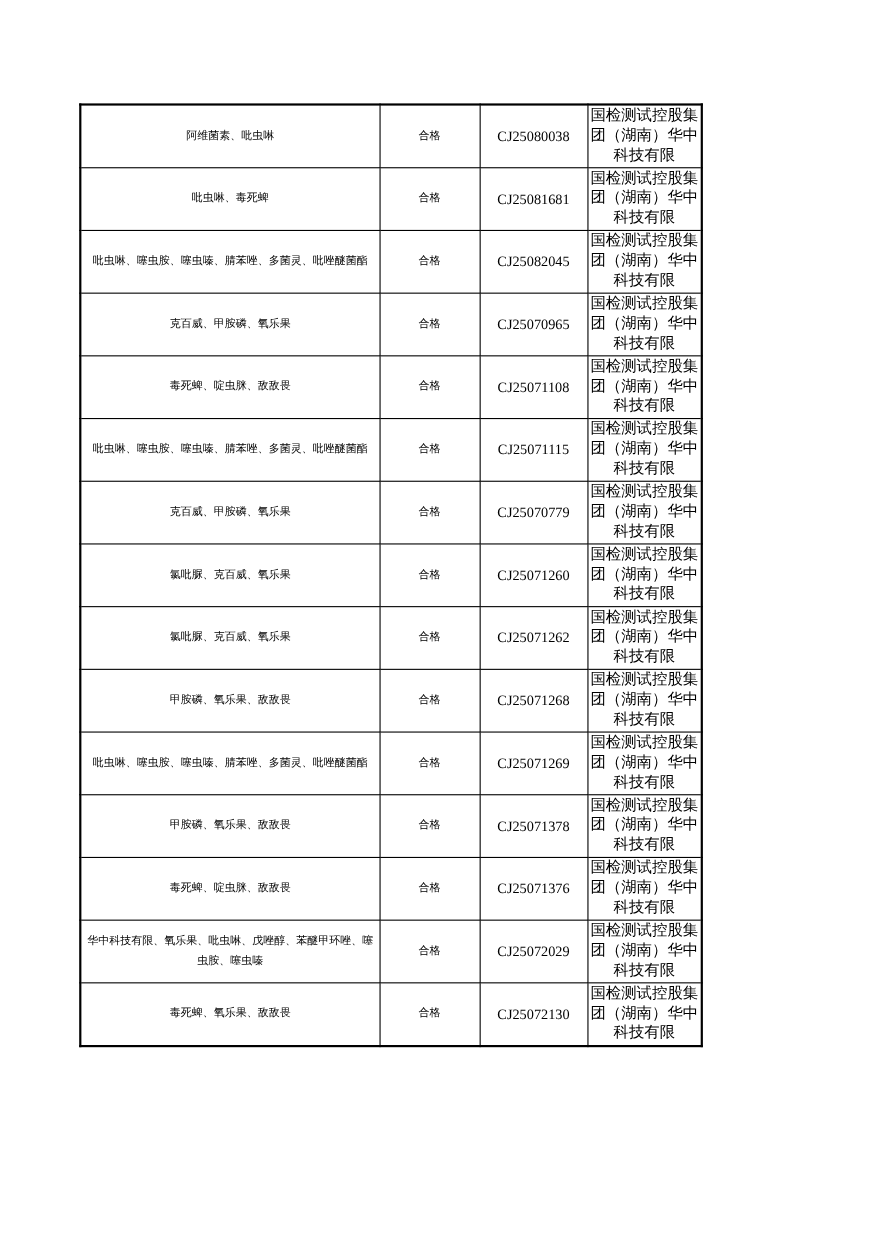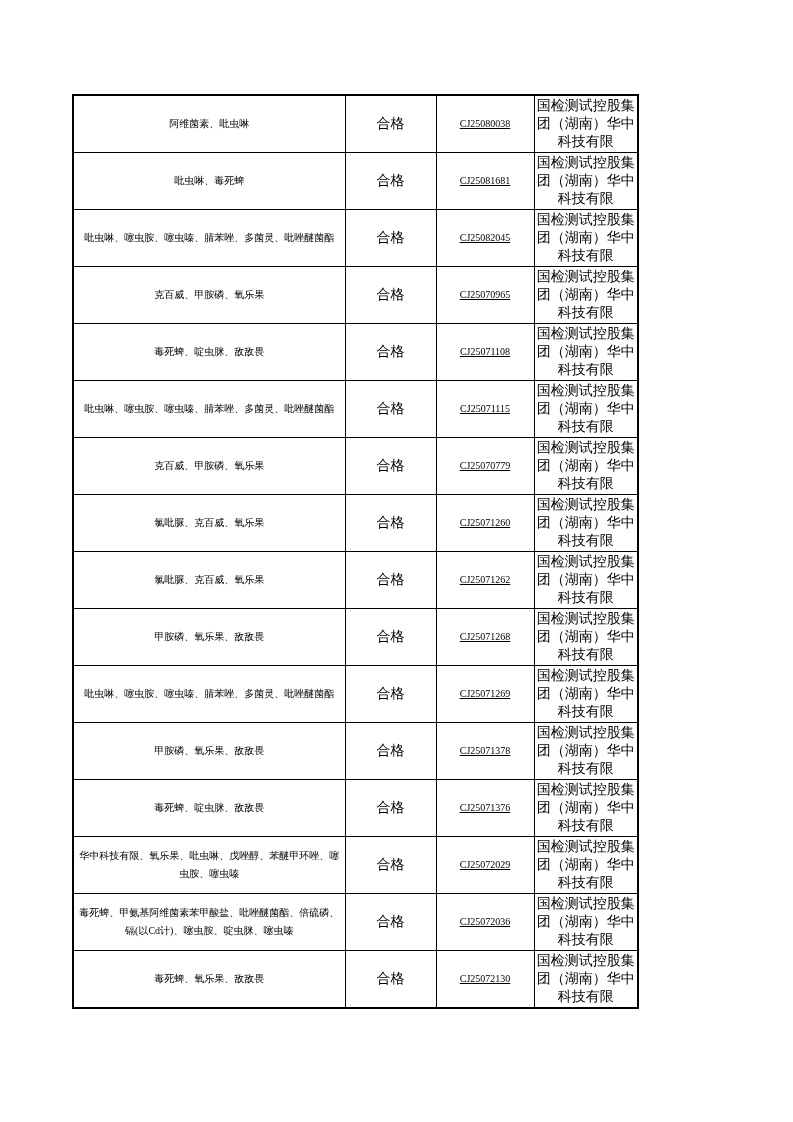--- a/index.html
+++ b/index.html
@@ -35,25 +35,24 @@
     line-height: 18px;
     padding: 1px 2px;
     overflow: hidden;
   }
   td.col-chemicals {
     font-size: 10px;
     word-break: break-all;
     line-break: anywhere;
   }
   td.col-result {
-    font-size: 14px;
+    font-size: 10px;
   }
   td.col-code {
-    font-size: 10px;
-    text-decoration: underline;
+    font-size: 13px;
   }
   td.col-agency {
     font-size: 14px;
     text-align: left;
     padding: 1px 4px;
     word-break: break-all;
     line-break: anywhere;
   }
 </style>
 </head>
@@ -159,26 +158,20 @@
     <td class="col-agency">国检测试控股集团（湖南）华中科技有限</td>
   </tr>
 
   <tr>
     <td class="col-chemicals">华中科技有限、氧乐果、吡虫啉、戊唑醇、苯醚甲环唑、噻虫胺、噻虫嗪</td>
     <td class="col-result">合格</td>
     <td class="col-code">CJ25072029</td>
     <td class="col-agency">国检测试控股集团（湖南）华中科技有限</td>
   </tr>
 
-  <tr>
-    <td class="col-chemicals">毒死蜱、甲氨基阿维菌素苯甲酸盐、吡唑醚菌酯、倍硫磷、镉(以Cd计)、噻虫胺、啶虫脒、噻虫嗪</td>
-    <td class="col-result">合格</td>
-    <td class="col-code">CJ25072036</td>
-    <td class="col-agency">国检测试控股集团（湖南）华中科技有限</td>
-  </tr>
 
   <tr>
     <td class="col-chemicals">毒死蜱、氧乐果、敌敌畏</td>
     <td class="col-result">合格</td>
     <td class="col-code">CJ25072130</td>
     <td class="col-agency">国检测试控股集团（湖南）华中科技有限</td>
   </tr>
 </tbody>
   </table>
 </div>

